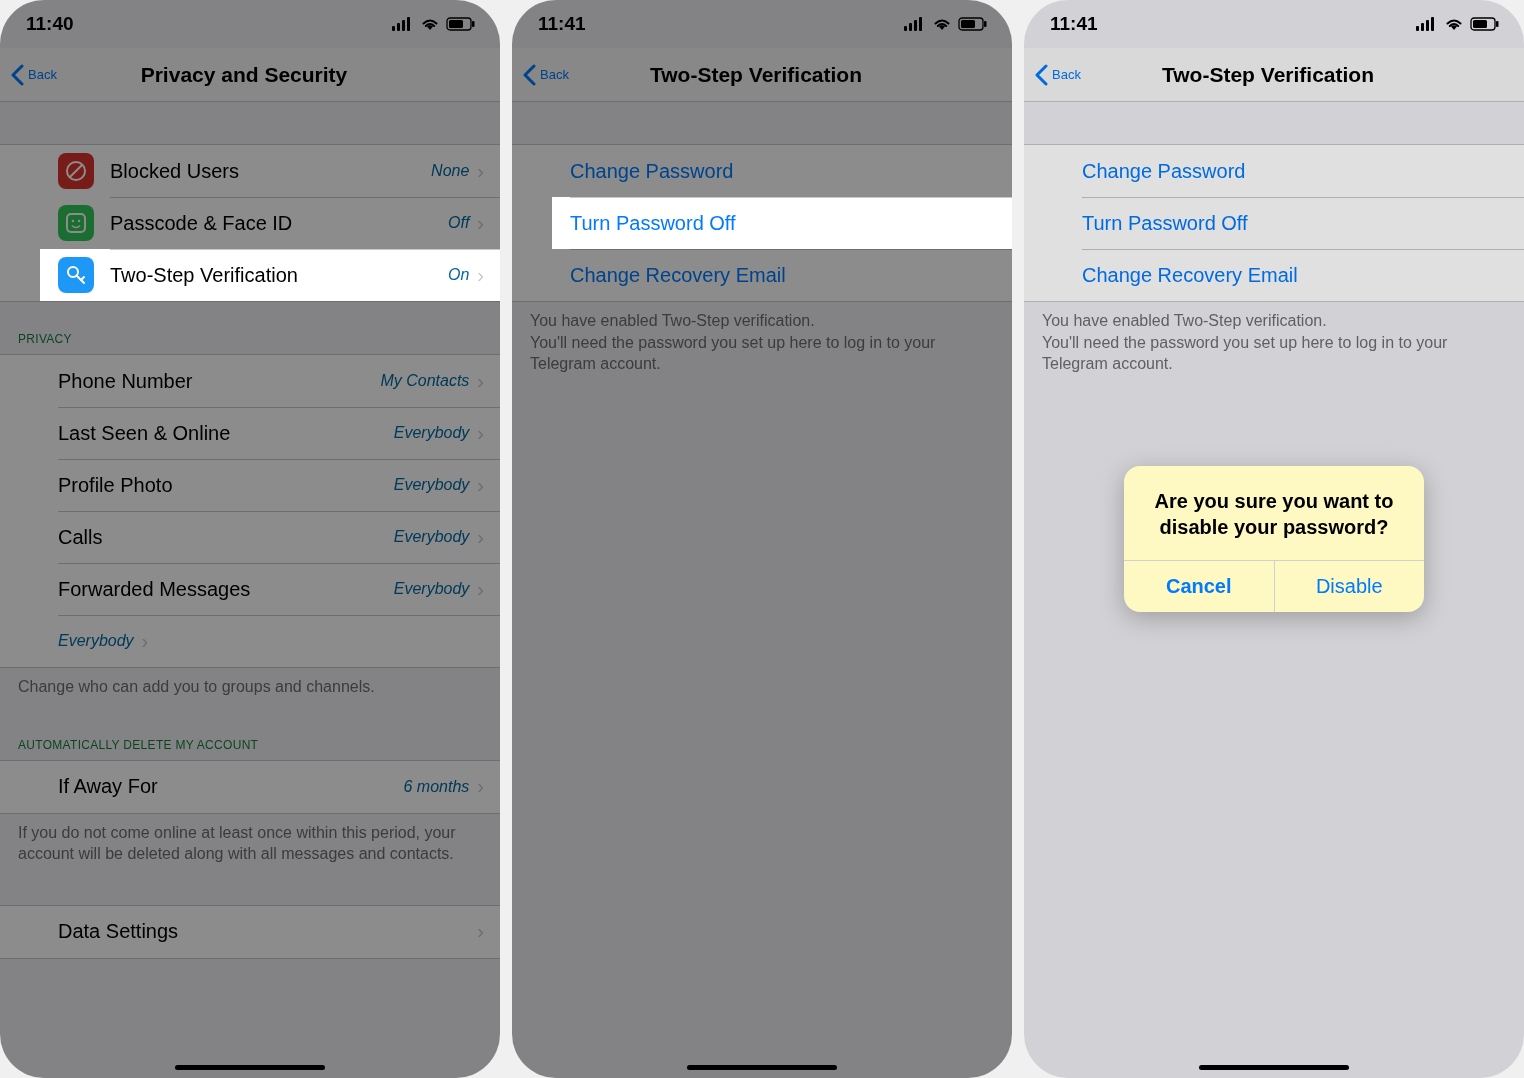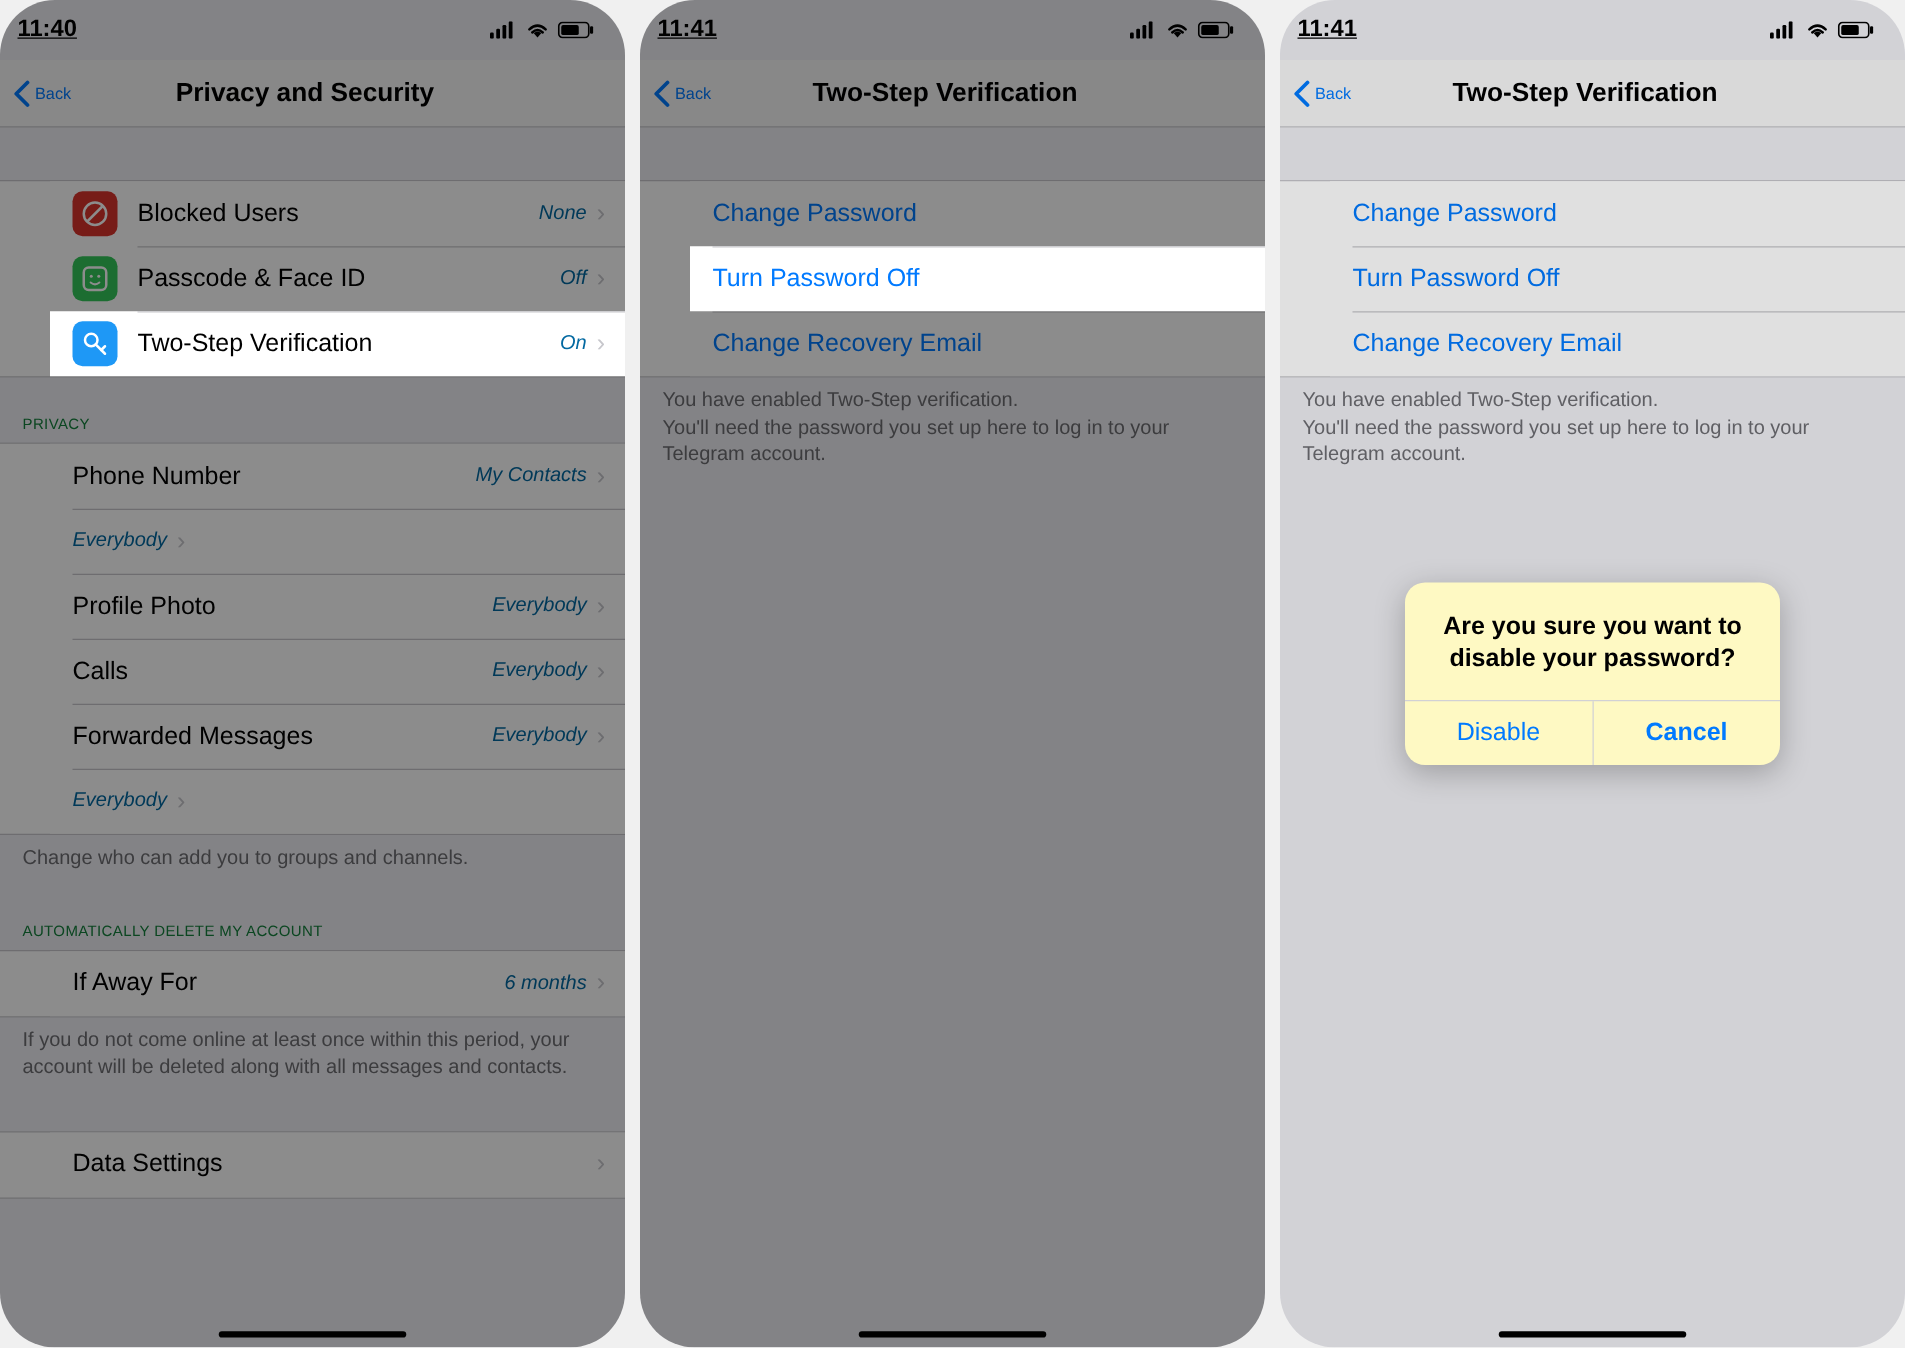--- a/index.html
+++ b/index.html
@@ -36,25 +36,24 @@
     background: rgba(0,0,0,0.12);
     z-index: 10;
     pointer-events: none;
   }
   
   .status-bar {
     height: 48px;
     display: flex;
     align-items: center;
     justify-content: space-between;
-    padding: 0 24px 0 14px;
+    padding: 0 24px 0 26px;
     font-size: 19px;
     font-weight: 600;
     color: #000;
-    text-decoration: underline;
   }
   .status-right { display: flex; align-items: center; gap: 6px; }
   .status-right svg { display: block; }
   
   .nav-bar {
     height: 54px;
     display: flex;
     align-items: center;
     position: relative;
     border-bottom: 1px solid #c8c7cc;
@@ -256,20 +255,21 @@
   </div>
 
   <div class="section-header">PRIVACY</div>
   <div class="group">
     <div class="row">
         <span class="label">Phone Number</span>
         <span class="value">My Contacts</span>
         <span class="chev">›</span>
       </div>
     <div class="row">
+        <span class="label">Last Seen &amp; Online</span>
         <span class="value">Everybody</span>
         <span class="chev">›</span>
       </div>
     <div class="row">
         <span class="label">Profile Photo</span>
         <span class="value">Everybody</span>
         <span class="chev">›</span>
       </div>
     <div class="row">
         <span class="label">Calls</span>
@@ -410,20 +410,20 @@
         <span class="label">Change Recovery Email</span>
       </div>
   </div>
   <div class="section-footer" style="white-space:pre-line">You have enabled Two-Step verification.
 You'll need the password you set up here to log in to your Telegram account.</div>
 
   <div class="alert-backdrop">
     <div class="alert">
       <div class="alert-title">Are you sure you want to disable your password?</div>
       <div class="alert-buttons">
+        <div class="alert-btn bold">Cancel</div>
         <div class="alert-btn">Disable</div>
-        <div class="alert-btn bold">Cancel</div>
       </div>
     </div>
   </div>
 
   <div class="home-indicator"></div>
 </div>
 
 </body></html>

